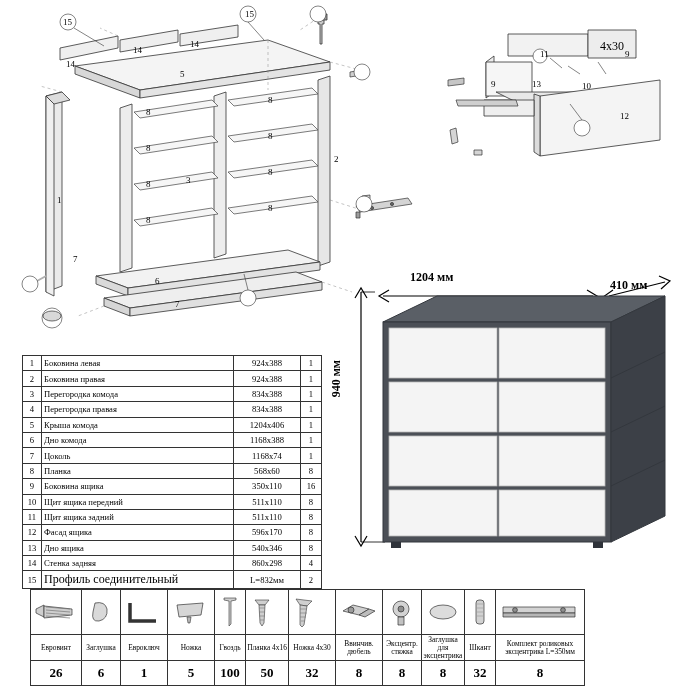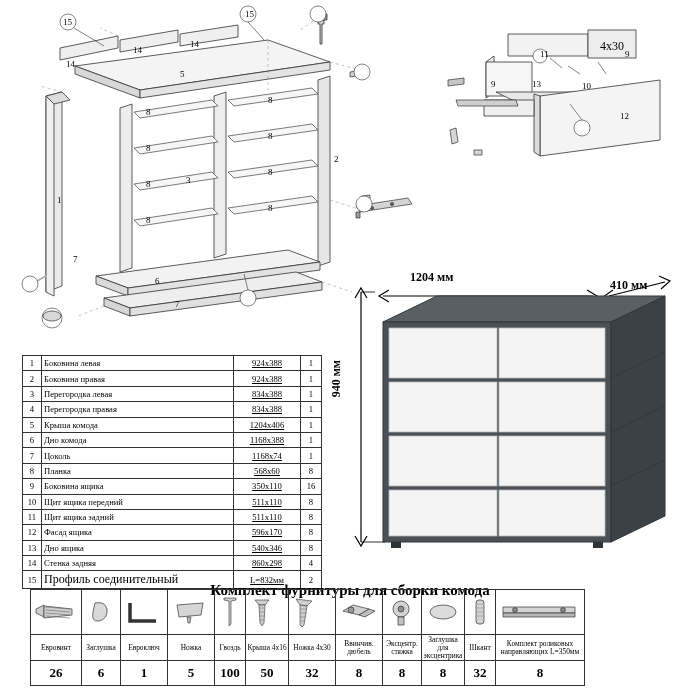--- a/index.html
+++ b/index.html
@@ -12,21 +12,21 @@
 
   
   #exploded{left:0;top:0;width:430px;height:345px;}
   #drawer-detail{left:430px;top:0;width:270px;height:175px;}
 
   
   #parts-table{left:22px;top:355px;width:300px;border-collapse:collapse;font-size:8.6px;}
   #parts-table td{border:1px solid #333;padding:1px 2px;height:12.4px;}
   #parts-table td.n{width:14px;text-align:center;}
   #parts-table td.name{text-align:left;}
-  #parts-table td.dim{width:62px;text-align:center;text-decoration:underline;}
+  #parts-table td.dim{width:62px;text-align:center;}
   #parts-table td.qty{width:16px;text-align:center;}
 
   
   #product{left:325px;top:270px;width:375px;height:290px;text-align:center;}
   .dim-text{font-size:12px;font-weight:bold;font-family:"Liberation Serif",serif;}
   .vert-text{writing-mode:vertical-rl;transform:rotate(180deg);}
 
   
   #fittings-title{left:0;top:582px;width:700px;text-align:center;font-size:15px;font-weight:bold;}
   #fittings{left:30px;top:589px;width:517px;border-collapse:collapse;}
@@ -204,21 +204,21 @@
           <td class="qty">1</td>
         </tr>
       <tr>
           <td class="n">2</td>
           <td class="name">Боковина правая</td>
           <td class="dim">924х388</td>
           <td class="qty">1</td>
         </tr>
       <tr>
           <td class="n">3</td>
-          <td class="name">Перегородка левая</td>
+          <td class="name">Перегородка комода</td>
           <td class="dim">834х388</td>
           <td class="qty">1</td>
         </tr>
       <tr>
           <td class="n">4</td>
           <td class="name">Перегородка правая</td>
           <td class="dim">834х388</td>
           <td class="qty">1</td>
         </tr>
       <tr>
@@ -335,21 +335,20 @@
           <path d="M286 162 L340 136"></path>
           <path d="M286 216 L340 190"></path>
         </g>
 
         <rect x="66" y="272" width="10" height="6" fill="#2f333a"></rect>
         <rect x="268" y="272" width="10" height="6" fill="#2f333a"></rect>
       </g>
     </svg>
   </div>
 
-  <div class="abs" id="fittings-title">Комплект фурнитуры для сборки комода</div>
 
   <table id="fittings" class="abs">
     <tbody>
         <tr class="icons">
       <td>
         <svg width="48" height="34" viewBox="0 0 48 34">
               <g stroke="#333" stroke-width="0.7" fill="#cfcfcf">
                 <path d="M4 14 l8 -4 l0 12 l-8 -4 z"></path>
                 <path d="M12 11 l28 3 l0 6 l-28 3 z"></path>
                 <path d="M14 12 l24 2 M14 15 l24 2 M14 18 l24 2 M14 21 l24 2" stroke="#777" fill="none"></path>
@@ -434,27 +433,27 @@
               </g>
             </svg>
       </td>
     </tr>
     <tr class="names">
       <td>Евровинт</td>
       <td>Заглушка</td>
       <td>Евроключ</td>
       <td>Ножка</td>
       <td>Гвоздь</td>
-      <td>Крыша 4х16</td>
+      <td>Планка 4х16</td>
       <td>Ножка 4х30</td>
       <td>Ввинчив. дюбель</td>
       <td>Эксцентр. стяжка</td>
       <td>Заглушка для эксцентрика</td>
       <td>Шкант</td>
-      <td>Комплект роликовых направляющих L=350мм</td>
+      <td>Комплект роликовых эксцентрика L=350мм</td>
     </tr>
     <tr class="counts">
       <td>26</td>
       <td>6</td>
       <td>1</td>
       <td>5</td>
       <td>100</td>
       <td>50</td>
       <td>32</td>
       <td>8</td>

